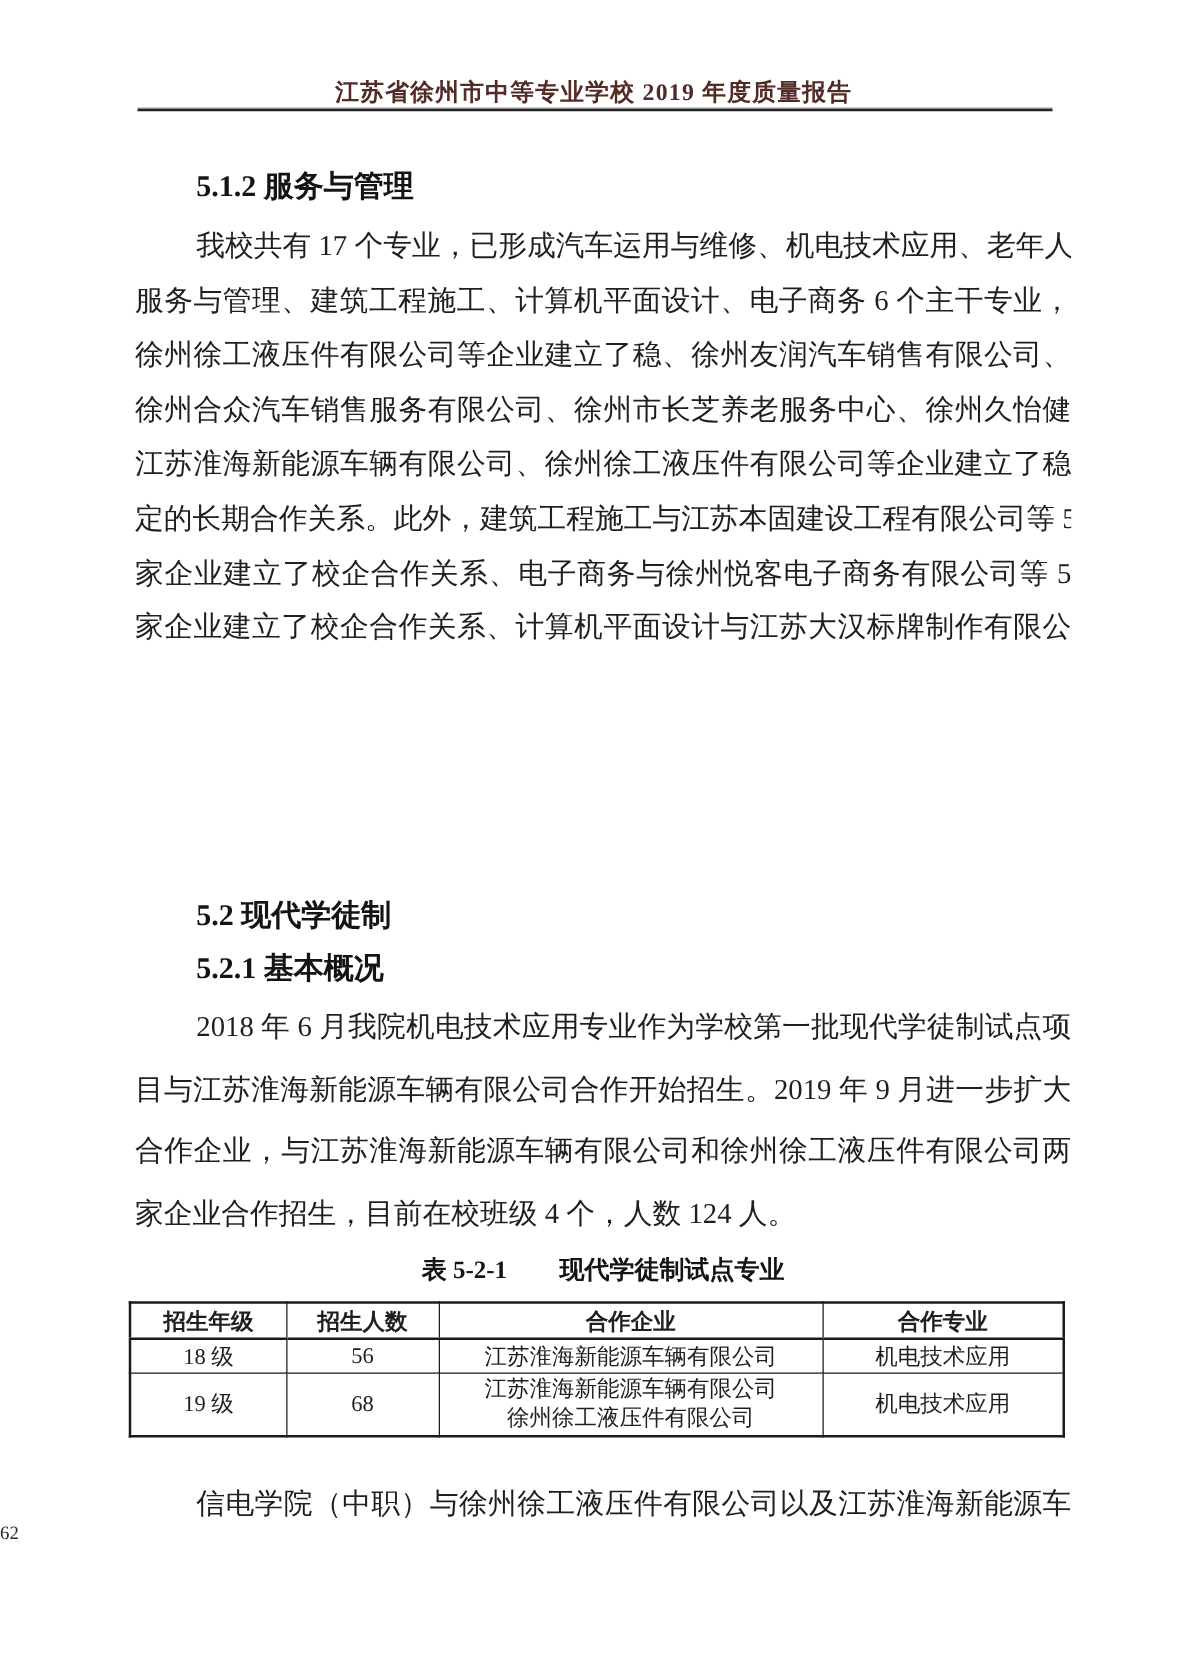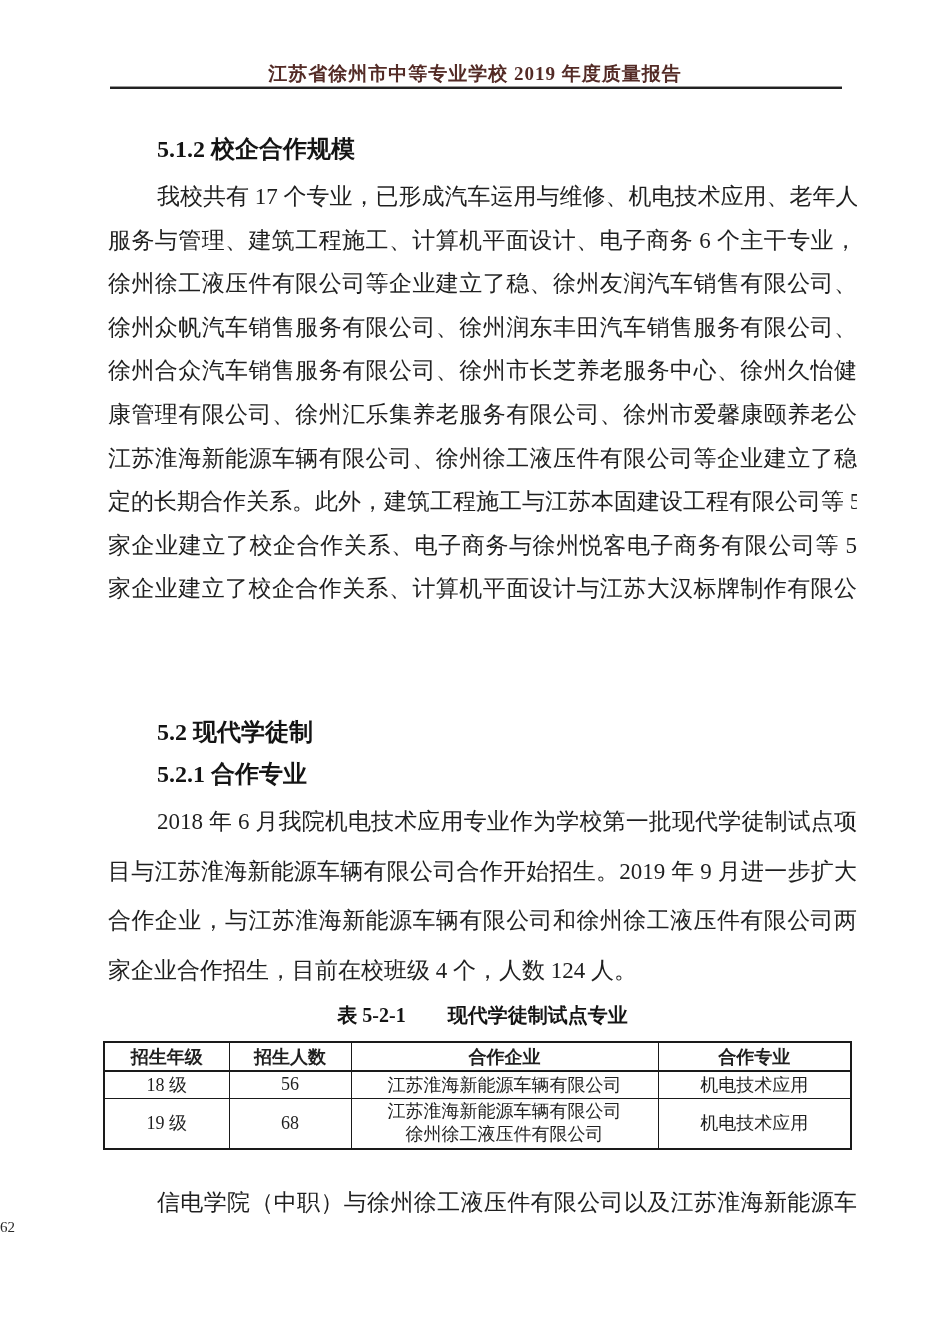--- a/index.html
+++ b/index.html
@@ -70,37 +70,35 @@
     position:absolute;top:1219px;left:0;width:100%;
     text-align:left;font-size:15px;color:#2a2a2a;
   }
 </style>
 </head>
 <body>
 
 <div class="running-head">江苏省徐州市中等专业学校 2019 年度质量报告</div>
 <div class="header-rule"></div>
 
-<div class="heading h512">5.1.2 校企合作规模</div>
+<div class="heading h512">5.1.2 服务与管理</div>
 
 <div class="para para1">
   <div class="jline first">我校共有 17 个专业，已形成汽车运用与维修、机电技术应用、老年人</div>
   <div class="jline">服务与管理、建筑工程施工、计算机平面设计、电子商务 6 个主干专业，</div>
   <div class="jline">徐州徐工液压件有限公司等企业建立了稳、徐州友润汽车销售有限公司、</div>
-  <div class="jline">徐州众帆汽车销售服务有限公司、徐州润东丰田汽车销售服务有限公司、</div>
   <div class="jline">徐州合众汽车销售服务有限公司、徐州市长芝养老服务中心、徐州久怡健</div>
-  <div class="jline">康管理有限公司、徐州汇乐集养老服务有限公司、徐州市爱馨康颐养老公</div>
   <div class="jline">江苏淮海新能源车辆有限公司、徐州徐工液压件有限公司等企业建立了稳</div>
   <div class="jline">定的长期合作关系。此外，建筑工程施工与江苏本固建设工程有限公司等 5</div>
   <div class="jline">家企业建立了校企合作关系、电子商务与徐州悦客电子商务有限公司等 5</div>
   <div class="jline">家企业建立了校企合作关系、计算机平面设计与江苏大汉标牌制作有限公</div>
 </div>
 
 <div class="heading h52">5.2 现代学徒制</div>
-<div class="heading h521">5.2.1 合作专业</div>
+<div class="heading h521">5.2.1 基本概况</div>
 
 <div class="para para2">
   <div class="jline first">2018 年 6 月我院机电技术应用专业作为学校第一批现代学徒制试点项</div>
   <div class="jline">目与江苏淮海新能源车辆有限公司合作开始招生。2019 年 9 月进一步扩大</div>
   <div class="jline">合作企业，与江苏淮海新能源车辆有限公司和徐州徐工液压件有限公司两</div>
   <div class="jline lastline">家企业合作招生，目前在校班级 4 个，人数 124 人。</div>
 </div>
 
 <div class="table-caption">
   <span class="cap-label">表 5-2-1</span><span>现代学徒制试点专业</span>

